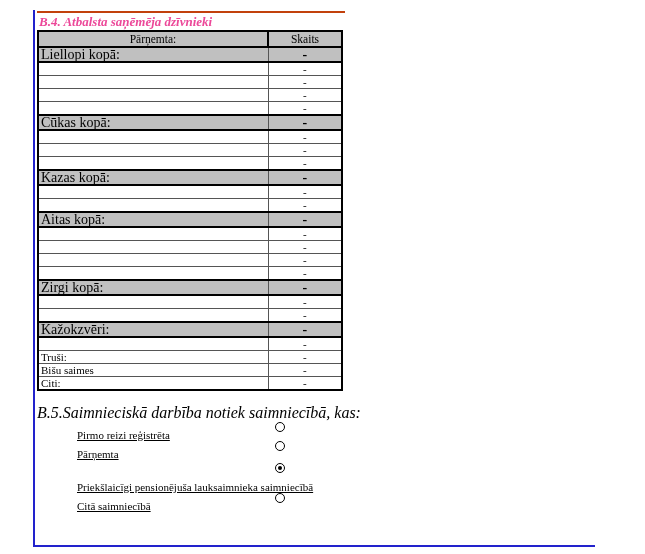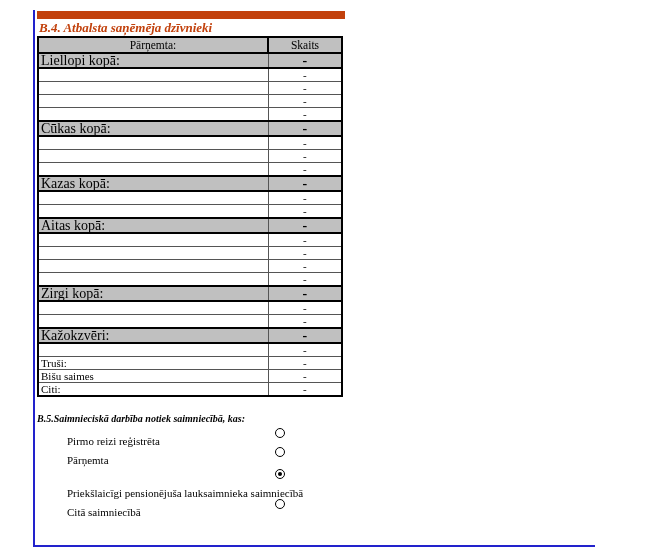--- a/index.html
+++ b/index.html
@@ -6,42 +6,42 @@
   * { box-sizing: border-box; }
   html,body { margin:0; padding:0; }
   body { font-family: "Liberation Serif", "DejaVu Serif", serif; background:#fff; }
   .page { position:relative; width:645px; height:554px; background:#ffffff; overflow:hidden; }
 
   .page-border-left { position:absolute; left:33px; top:10px; width:2px; height:537px; background:var(--page-blue); }
   .page-border-bottom { position:absolute; left:33px; top:545px; width:562px; height:2px; background:var(--page-blue); }
 
   .content { position:absolute; left:37px; top:11px; width:308px; }
 
-  .b4-title { border-top:8px solid #c2410c; font-weight:bold; font-style:italic; font-size:13px; line-height:16px; padding:1px 2px 0 2px; color:#c2410c; white-space:nowrap; }
+  .b4-title { border-top:2px solid #c2410c; font-weight:bold; font-style:italic; font-size:13px; line-height:16px; padding:1px 2px 0 2px; color:#ec4899; white-space:nowrap; }
 
   table.animals { border-collapse:collapse; table-layout:fixed; width:304px; border:2px solid #000; }
   table.animals col.c1 { width:230px; }
   table.animals col.c2 { width:74px; }
   table.animals th, table.animals td { font-size:11px; line-height:12px; padding:0 2px; overflow:hidden; white-space:nowrap; border:1px solid #555; }
   table.animals thead th { background:var(--row-gray); text-align:center; font-weight:normal; font-size:11.5px; height:16px; border:2px solid #000; }
   tr.row-category td { background:var(--row-gray); height:15px; border-top:2px solid #000; border-bottom:2px solid #000; font-size:14px; }
   tr.row-detail td, tr.row-plain td { height:12px; background:#fff; }
   td.value-cell { text-align:center; border-left:2px solid #000; }
   tr.row-category td.value-cell { font-weight:bold; }
   td.label-cell { text-align:left; }
 
   .b5-section { margin-top:15px; }
-  .b5-title { font-weight:bold; font-style:italic; font-size:10px; line-height:13px; margin-bottom:3px; white-space:nowrap; }
+  .b5-title { font-weight:normal; font-style:italic; font-size:16px; line-height:13px; margin-bottom:3px; white-space:nowrap; }
   .options { position:relative; }
   .option { position:relative; }
   .option:nth-child(1) { height:19px; }
   .option:nth-child(2) { height:22px; }
   .option:nth-child(3) { height:30px; }
   .option:nth-child(4) { height:23px; }
-  .option-label { position:absolute; left:30px; top:7px; font-size:11px; line-height:12px; white-space:nowrap; }
+  .option-label { position:absolute; left:40px; top:7px; font-size:11px; line-height:12px; white-space:nowrap;text-decoration:underline; }
   .option:nth-child(3) .option-label { top:18px; }
   .radio { position:absolute; left:238px; top:0px; width:10px; height:10px; border:1px solid #000; border-radius:50%; background:#fff; }
   .radio.selected::after { content:""; position:absolute; left:2px; top:2px; width:4px; height:4px; border-radius:50%; background:#000; }
 </style>
 </head>
 <body>
 
 <div class="page">
   <div class="page-border-left"></div>
   <div class="page-border-bottom"></div>

